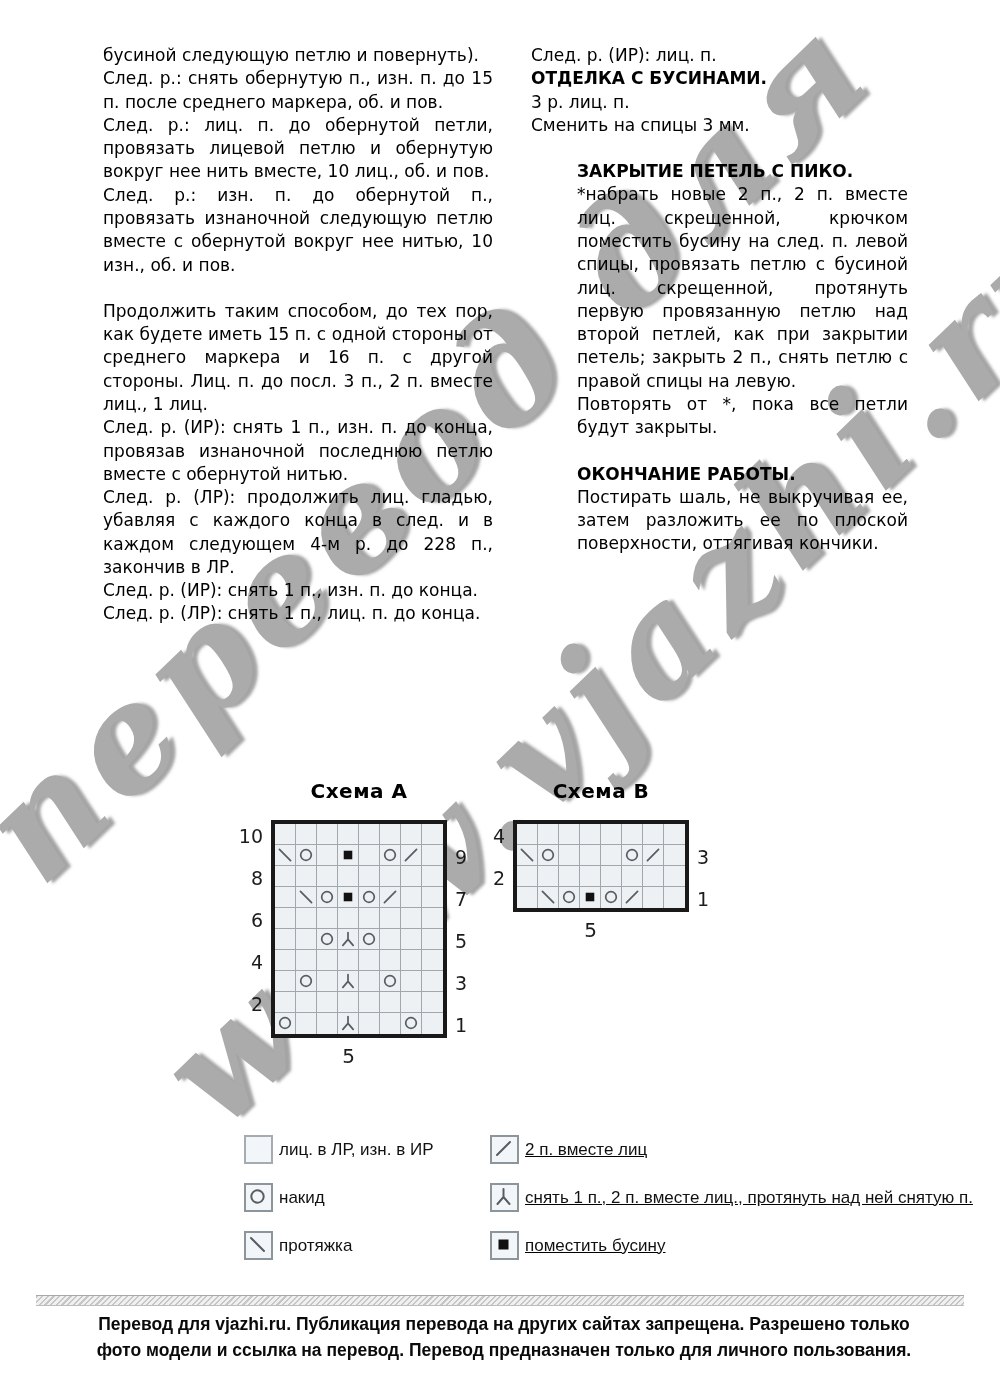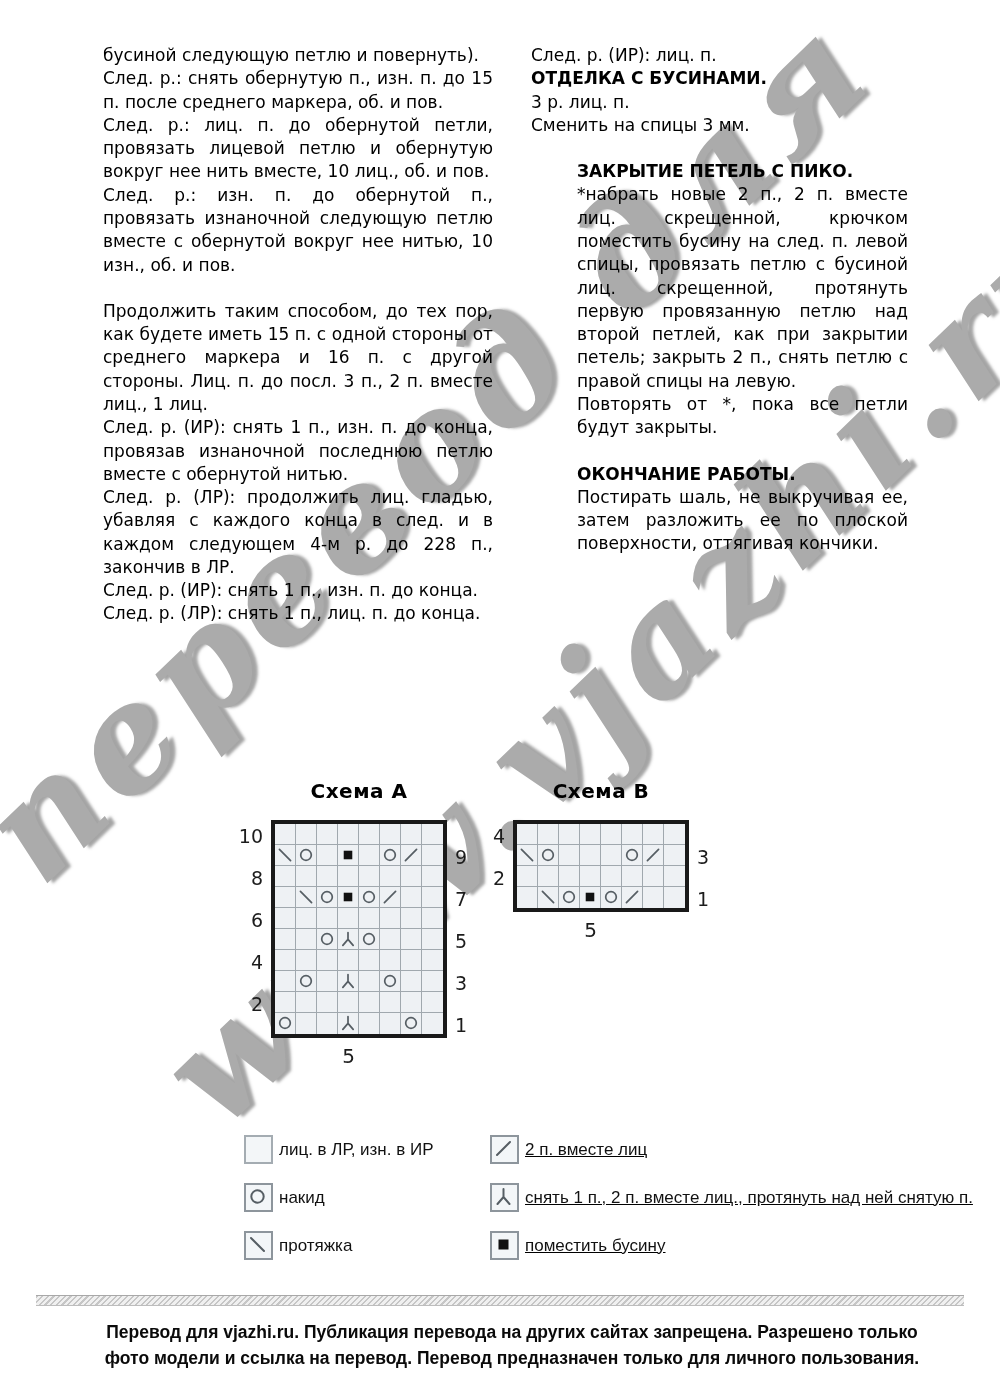--- a/index.html
+++ b/index.html
@@ -81,21 +81,21 @@
   .legend-box svg{position:absolute;left:1px;top:1px;width:21px;height:21px;}
   .legend-label{font-size:17px;color:#111;white-space:nowrap;}
 
   
   .footer-bar{
     position:absolute;left:36px;top:1295px;width:928px;height:9px;z-index:1;
     background:repeating-linear-gradient(135deg,#c6c6c6 0 1.5px,#f0f0f0 1.5px 4px);
     border-top:1px solid #a8a8a8;border-bottom:1px solid #bdbdbd;
   }
   .footer-text{
-    position:absolute;left:70px;top:1307px;width:860px;margin:12px;z-index:1;
+    position:absolute;left:70px;top:1307px;width:860px;margin:4px;z-index:1;
     text-align:center;font-family:"Liberation Sans",sans-serif;
     font-size:17.5px;font-weight:bold;line-height:1.5;color:#0a0a0a;
   }
 </style>
 </head>
 <body>
 
 <div class="page">
 
   <div class="watermark">

